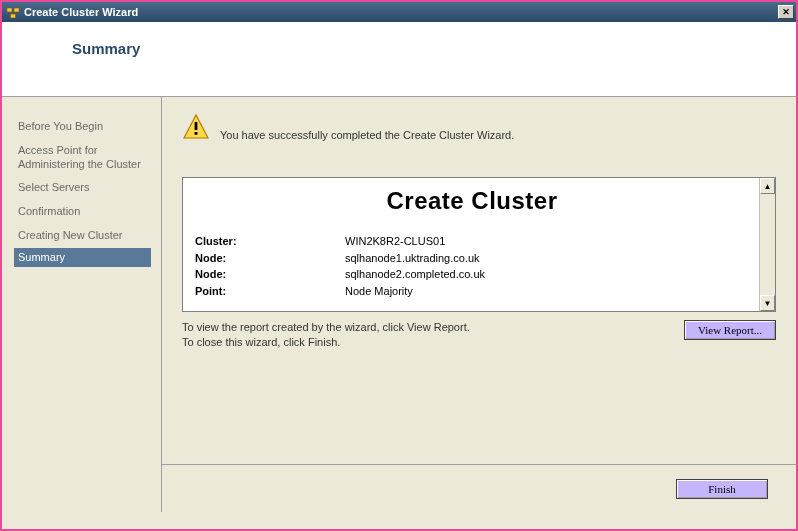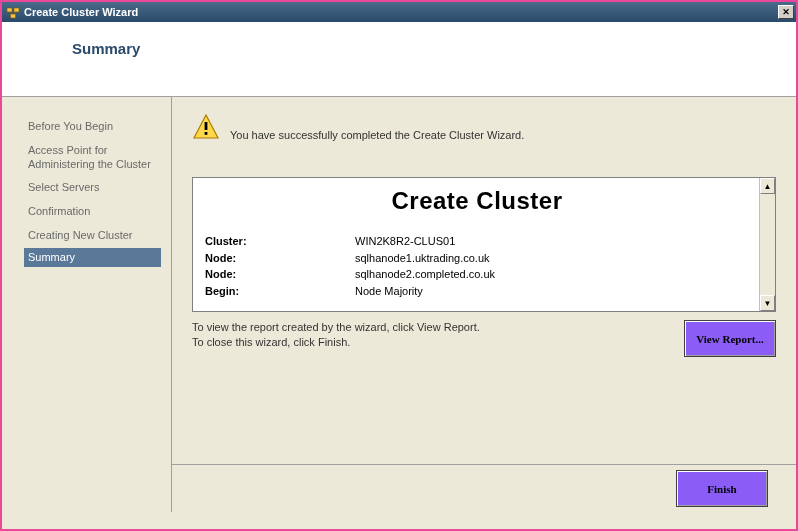--- a/index.html
+++ b/index.html
@@ -44,21 +44,20 @@
     border-bottom: 1px solid #a0a0a0;
     padding: 18px 0 0 70px;
   }
   .header-band h1 {
     margin:0; font-family: Tahoma, Arial; font-size: 15px;
     color: #2a4a6a; font-weight: bold;
   }
   .body {
     display: flex;
     height: 415px;
-    padding-left: 10px;
   }
   .sidebar {
     width: 160px;
     padding: 18px 10px 10px 14px;
     border-right: 1px solid #a0a0a0;
   }
   .nav-item {
     color: #6a6a6a;
     padding: 5px 2px;
     line-height: 1.25;
@@ -118,28 +117,27 @@
     display:flex;align-items:center;justify-content:center;
     font-size:8px;color:#000;
   }
   .hints {
     margin-top: 8px;
     display:flex; align-items:flex-start; gap:10px;
   }
   .hints-text { flex:1; color:#333; line-height:1.35;}
   .btn {
     min-width: 92px;
-    height: 37px;
-    background: #8b5cf6;
+    height: 20px;
+    background: #c4b5fd;
     border: 1px solid #404040;
     box-shadow: inset 1px 1px 0 #fff, inset -1px -1px 0 #a0a0a0;
     font-family: Tahoma; font-size:11px;
     cursor: default;
     padding: 0 8px;
-    font-weight: bold;
   }
   .footer-bar {
     border-top: 1px solid #a0a0a0;
     height: 48px;
     display:flex; align-items:center; justify-content:flex-end;
     padding-right: 28px;
     background:#ece9d8;
   }
   .outer-frame {
     border: 2px solid #ec4899;
@@ -204,21 +202,21 @@
             </div>
             <div class="kv">
               <div class="k">Node:</div>
               <div class="v">sqlhanode1.uktrading.co.uk</div>
             </div>
             <div class="kv">
               <div class="k">Node:</div>
               <div class="v">sqlhanode2.completed.co.uk</div>
             </div>
             <div class="kv">
-              <div class="k">Begin:</div>
+              <div class="k">Point:</div>
               <div class="v">Node Majority</div>
             </div>
           </div>
           <div class="scrollbar">
             <div class="sb-btn">▲</div>
             <div class="sb-btn">▼</div>
           </div>
         </div>
 
         <div class="hints">

